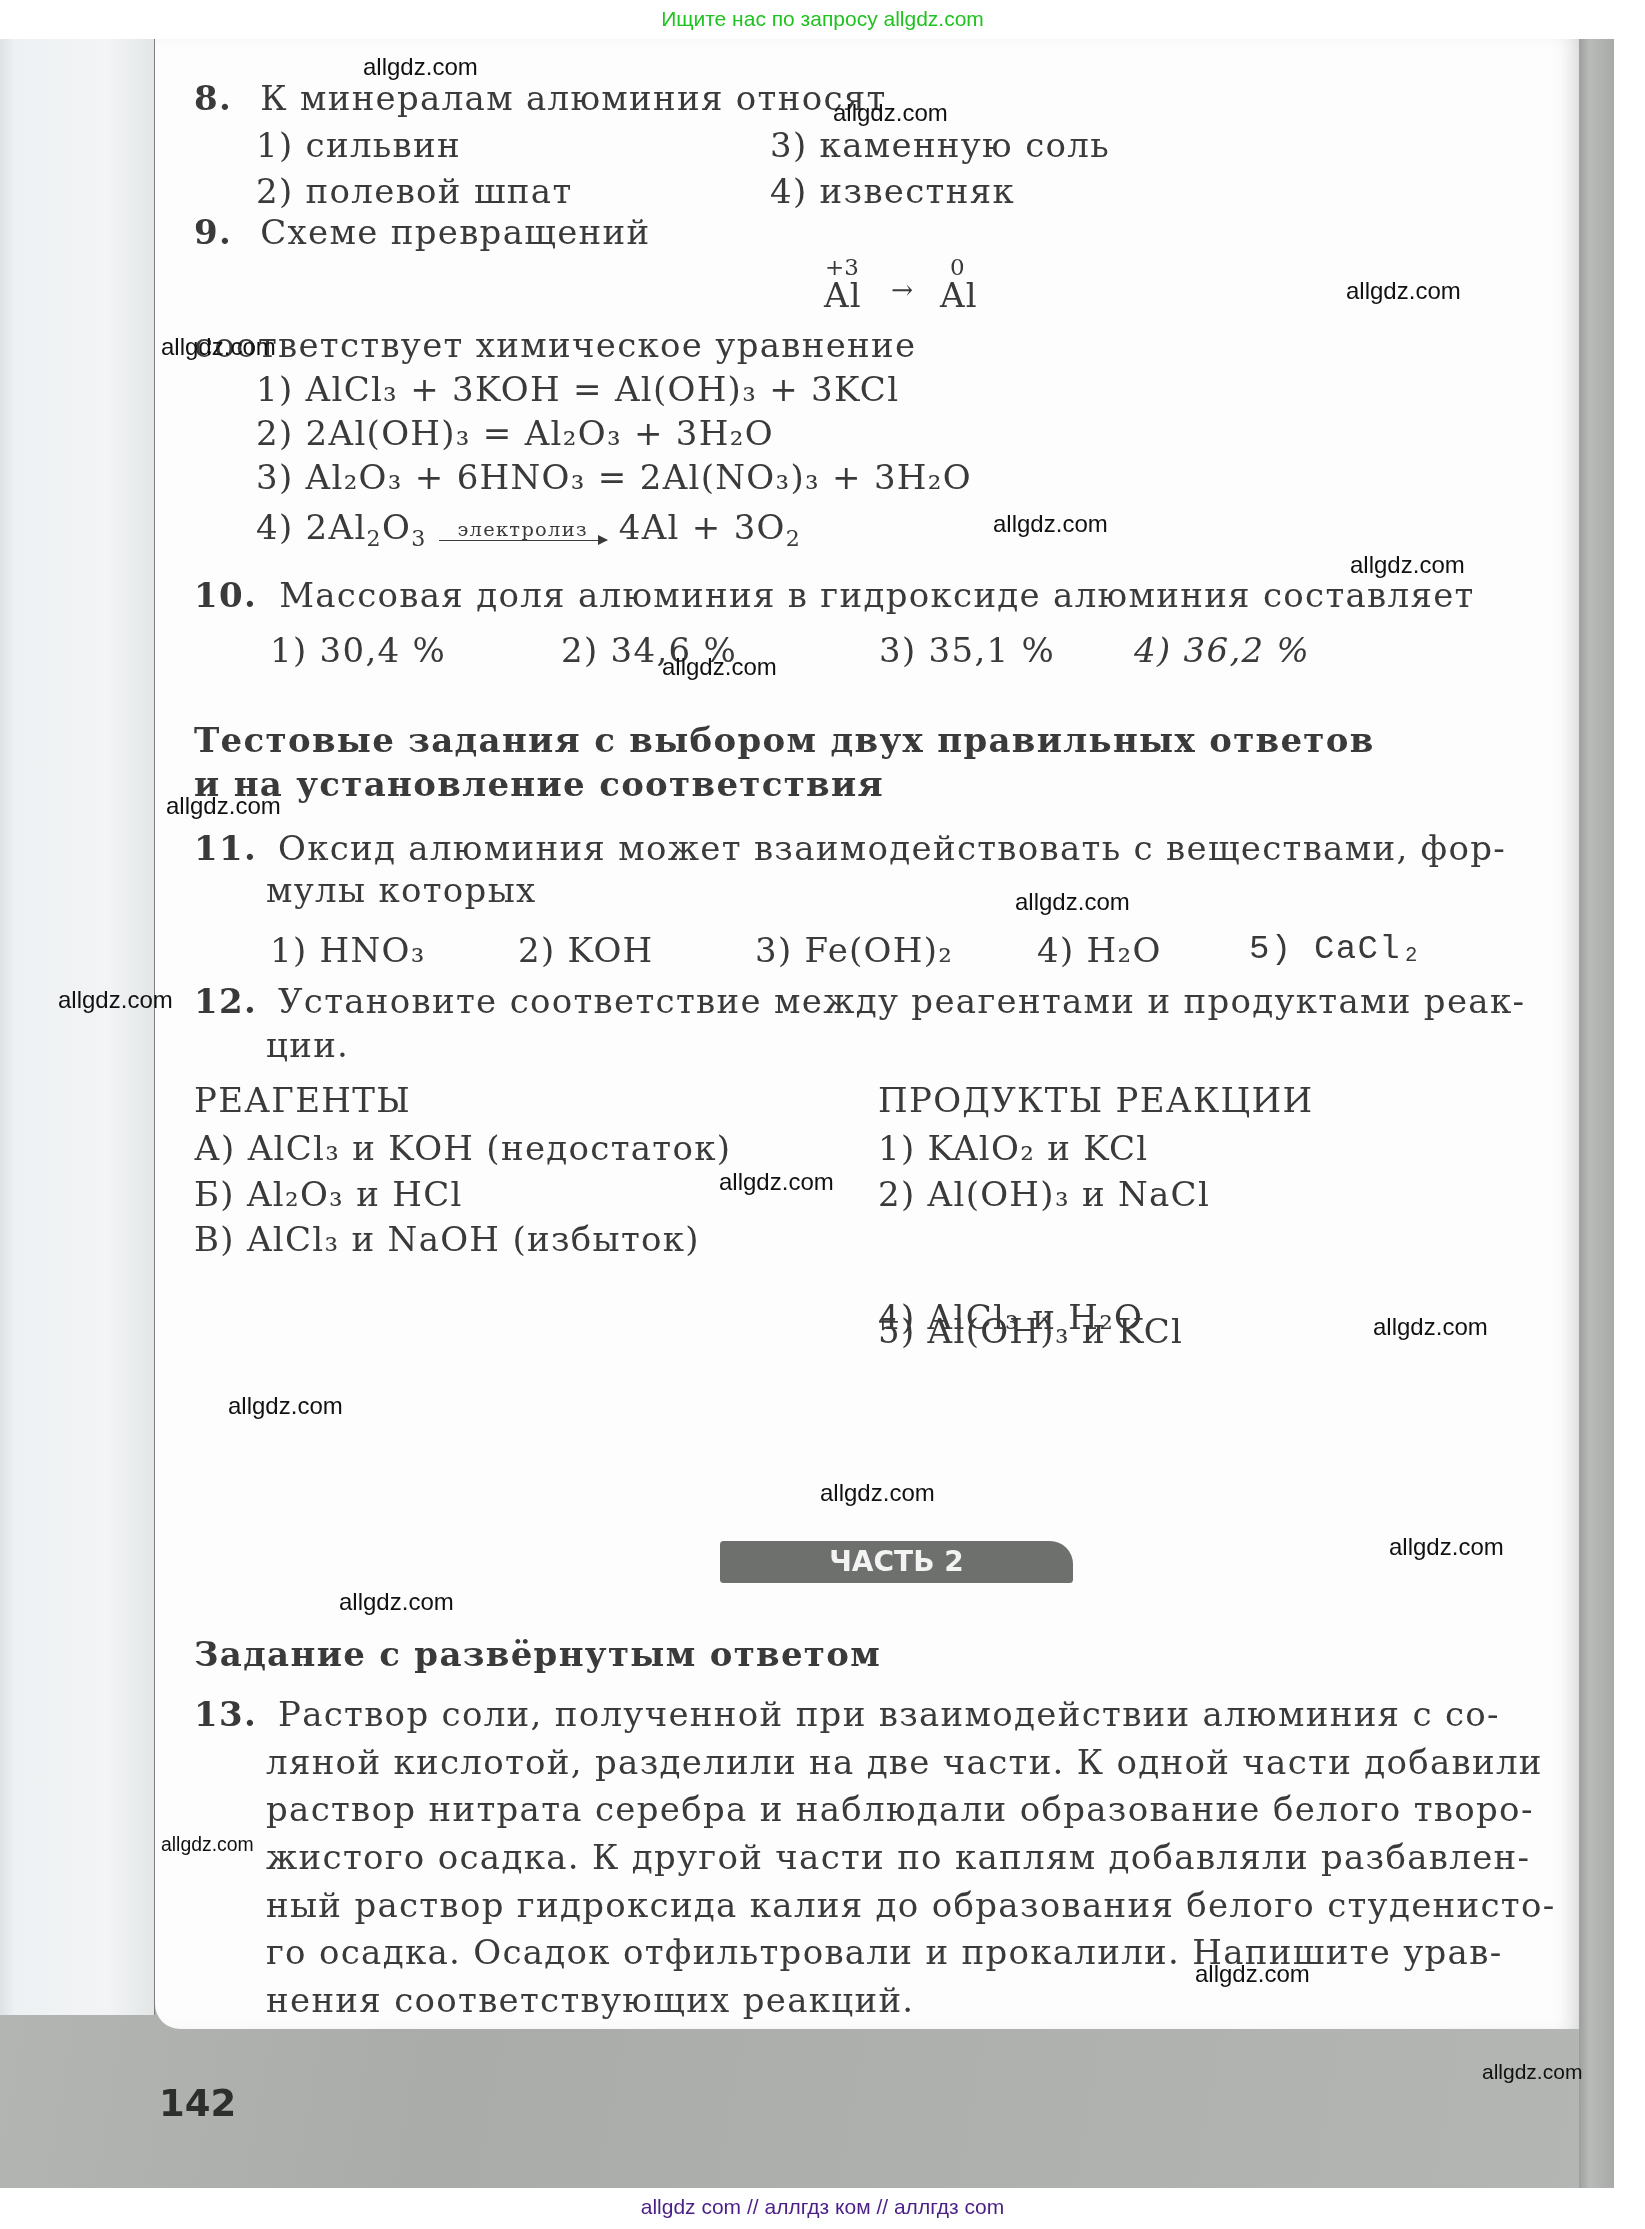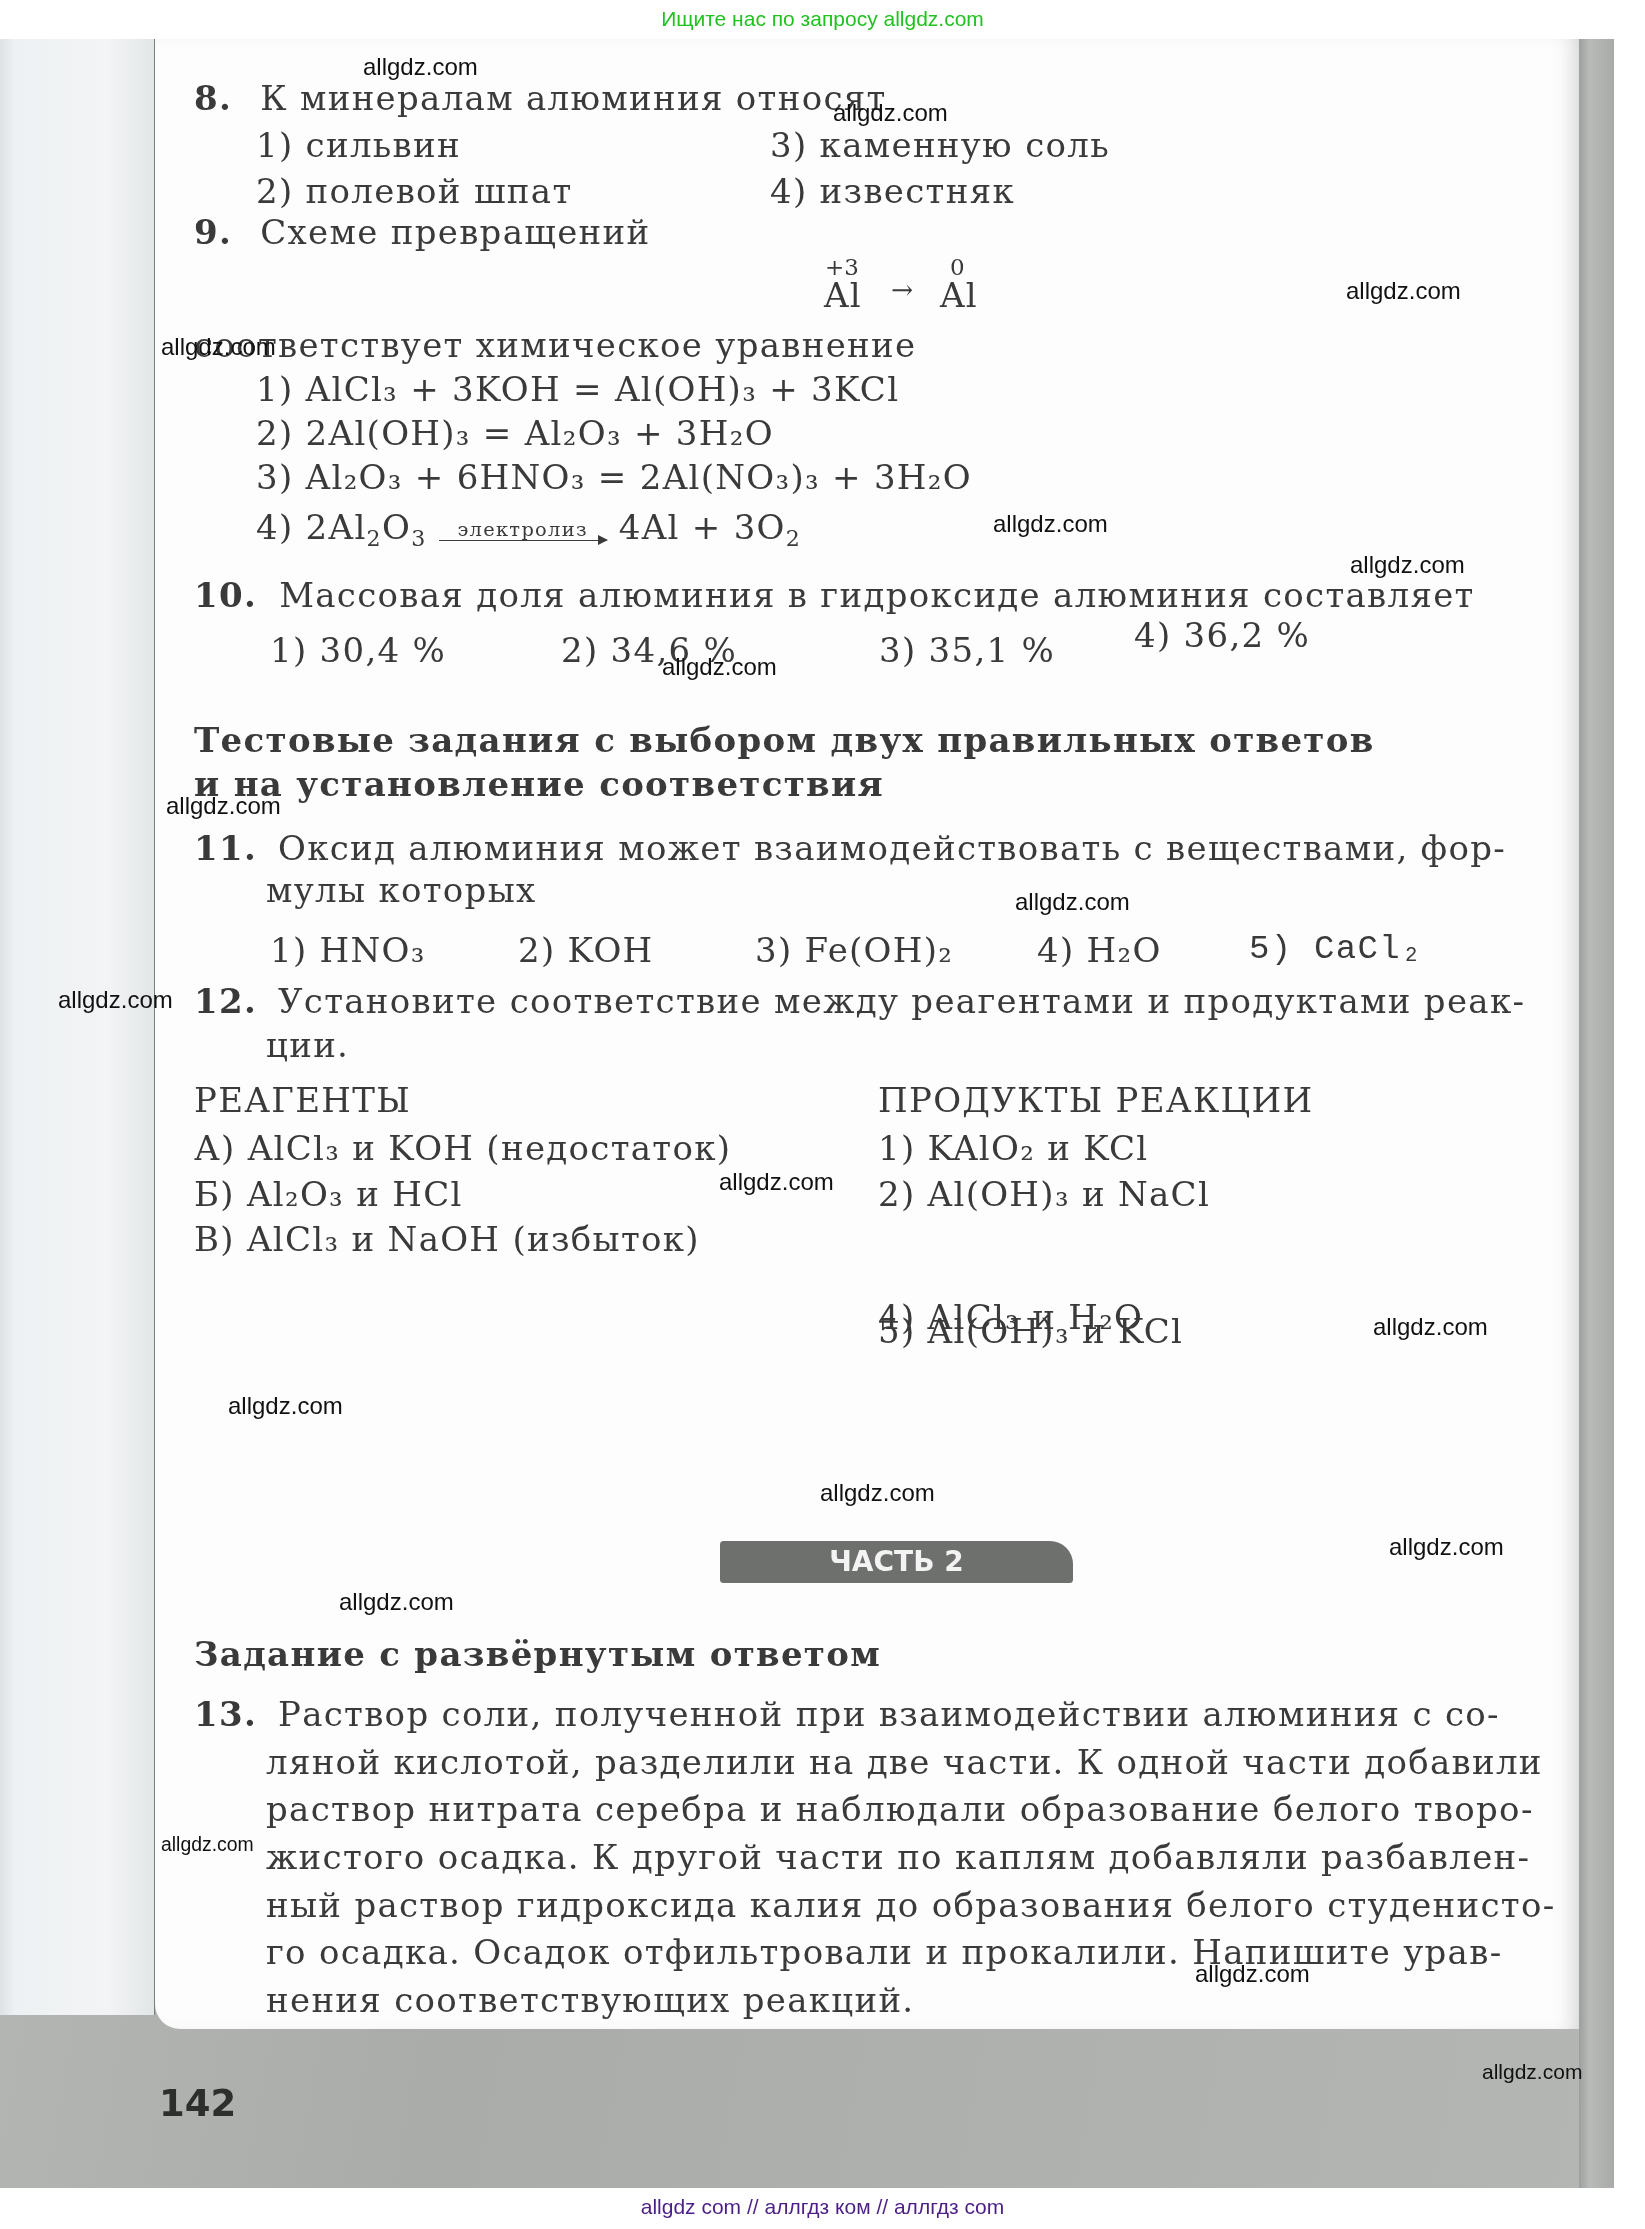--- a/index.html
+++ b/index.html
@@ -114,21 +114,21 @@
         <span> 4Al + 3O<sub>2</sub></span>
       </div>
 
       <div class="line" style="left:39px;top:536px;">
         <span class="num">10.</span>
         <span style="margin-left:10px">Массовая доля алюминия в гидроксиде алюминия составляет</span>
       </div>
       <div class="line" style="left:115px;top:591px;">1) 30,4 %</div>
       <div class="line" style="left:406px;top:591px;">2) 34,6 %</div>
       <div class="line" style="left:724px;top:591px;">3) 35,1 %</div>
-      <div class="line" style="left:979px;top:576px;">4) 36,2 %</div>
+      <div class="line" style="left:979px;top:591px;font-style:italic;">4) 36,2 %</div>
 
       <div class="line bold" style="left:39px;top:681px;">Тестовые задания с выбором двух правильных ответов</div>
       <div class="line bold" style="left:39px;top:725px;">и на установление соответствия</div>
 
       <div class="line" style="left:39px;top:789px;">
         <span class="num">11.</span>
         <span style="margin-left:8.8px">Оксид алюминия может взаимодействовать с веществами, фор-</span>
       </div>
       <div class="line" style="left:111px;top:831px;">мулы которых</div>
       <div class="line" style="left:115px;top:891px;">1) HNO₃</div>

